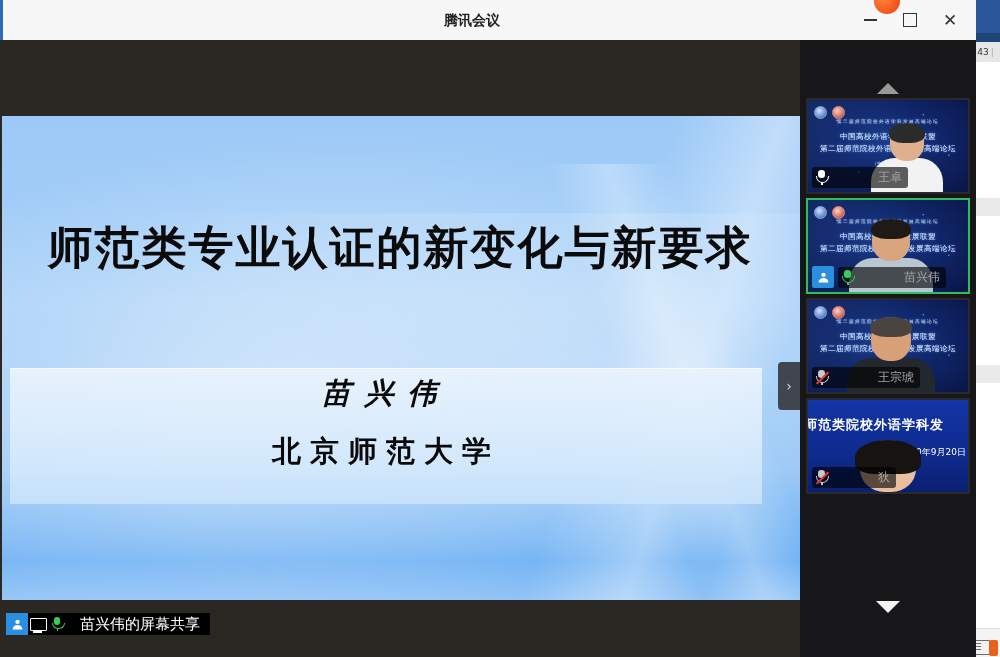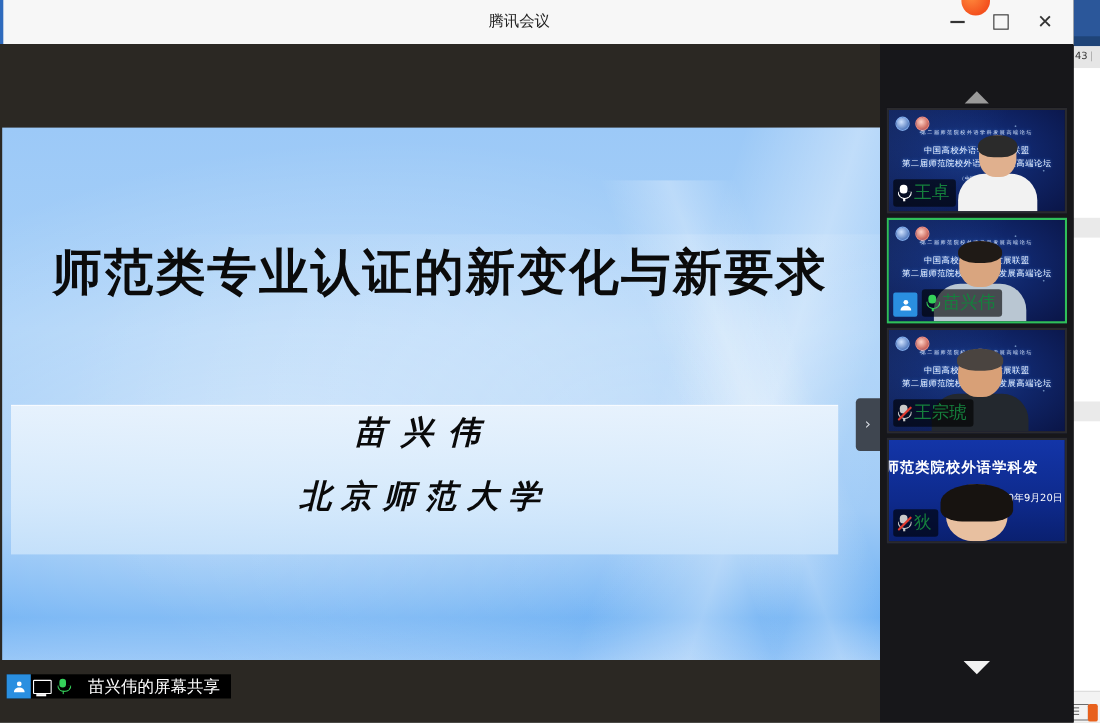--- a/index.html
+++ b/index.html
@@ -36,21 +36,21 @@
         box-shadow:0 3px 0 #6b6b6b,0 6px 0 #6b6b6b;}
   #bg-app .orange-dot{position:absolute;right:2px;bottom:1px;width:9px;height:16px;background:#e8601c;border-radius:2px;}
   #bg-app .red-b1{position:absolute;left:944px;top:0;width:14px;height:7px;background:#d93025;border-radius:0 0 7px 7px;}
   #bg-app .red-b2{position:absolute;left:978px;top:0;width:14px;height:7px;background:#d93025;border-radius:0 0 7px 7px;}
 
   
   #meeting-window{position:absolute;left:0;top:0;width:976px;height:657px;background:#000;}
   #titlebar{position:absolute;left:0;top:0;width:976px;height:40px;background:#f7f7f7;border-bottom:1px solid #e2e2e2;}
   #titlebar .left-edge{position:absolute;left:0;top:0;width:3px;height:40px;background:#2f6bbd;}
   #title-text{position:absolute;left:0;top:0;width:944px;height:40px;line-height:40px;text-align:center;
-        font-size:14px;color:#222;}
+        font-size:14px;color:#222;font-weight:bold;}
   #win-controls{position:absolute;right:6px;top:0;height:40px;display:flex;align-items:center;}
   .wbtn{width:40px;height:40px;display:flex;align-items:center;justify-content:center;color:#333;font-size:15px;}
   .wbtn .min{display:block;width:13px;height:1.4px;background:#333;}
   .wbtn .max{display:block;width:12px;height:12px;border:1.4px solid #333;}
   .wbtn .cls{display:block;font-size:17px;line-height:1;color:#333;}
 
   
   .orange-logo{position:absolute;right:76px;top:-12px;width:26px;height:26px;border-radius:50%;
       background:radial-gradient(circle at 35% 35%, #ff8a3d 0%, #f4511e 70%);}
 
@@ -73,21 +73,21 @@
       font-family:"DejaVu Sans","Liberation Sans",sans-serif;
       font-weight:bold;font-size:45px;letter-spacing:2px;color:#0b0b0b;}
   #slide-panel{position:absolute;left:8px;top:252px;width:752px;height:136px;
       background:linear-gradient(180deg, rgba(233,243,253,.95) 0%, rgba(216,235,252,.92) 60%, rgba(201,227,251,.88) 100%);
       box-shadow:0 1px 0 rgba(255,255,255,.7) inset;}
   #slide-presenter{position:absolute;left:0;top:6px;width:752px;text-align:center;
       font-family:"DejaVu Serif","Liberation Serif",serif;font-weight:bold;
       font-size:29px;letter-spacing:14px;color:#0a0a0a;font-style:italic;}
   #slide-affiliation{position:absolute;left:0;top:64px;width:752px;text-align:center;
       font-family:"DejaVu Serif","Liberation Serif",serif;font-weight:bold;
-      font-size:29px;letter-spacing:9px;color:#0a0a0a;font-style:italic;}
+      font-size:29px;letter-spacing:9px;color:#0a0a0a;}
 
   
   #panel-collapse{position:absolute;left:778px;top:322px;width:22px;height:48px;
       background:#3f4650;border-radius:4px 0 0 4px;display:flex;align-items:center;justify-content:center;
       color:#d5dae0;font-size:14px;}
 
   
   #filmstrip{position:absolute;left:800px;top:40px;width:176px;height:617px;background:#17171a;}
   #scroll-up{position:absolute;left:0;top:34px;width:176px;height:28px;display:flex;align-items:center;justify-content:center;}
   .tri-up{width:0;height:0;border-left:11px solid transparent;border-right:11px solid transparent;border-bottom:11px solid #9a9a9a;}
@@ -134,21 +134,21 @@
 
   
   .person{position:absolute;bottom:0;left:50%;transform:translateX(-50%);}
   .p-head{width:34px;height:38px;border-radius:48% 48% 44% 44%;margin:0 auto;}
   .p-body{width:72px;height:34px;border-radius:24px 24px 0 0;margin-top:-3px;}
   .p-hair{position:absolute;left:50%;transform:translateX(-50%);top:0;width:36px;height:20px;
       border-radius:50% 50% 40% 40%;}
 
   .tile-label{position:absolute;left:4px;bottom:4px;display:flex;align-items:center;gap:3px;
       background:rgba(0,0,0,.62);padding:2px 6px 2px 3px;border-radius:3px;}
-  .tile-label .nm{color:#15803d;font-size:16px;white-space:nowrap;}
+  .tile-label .nm{color:#a3a3a3;font-size:12px;white-space:nowrap;margin-left:47px;}
   .avatar-badge{position:absolute;left:4px;bottom:4px;width:22px;height:22px;background:#2a8fe0;
       display:flex;align-items:center;justify-content:center;border-radius:2px;}
   .avatar-badge svg{width:13px;height:13px;fill:#fff;}
   .tile-label.with-badge{left:30px;}
 
   .mic{width:13px;height:15px;position:relative;flex:none;}
   .mic .cap{position:absolute;left:3.2px;top:0;width:6.4px;height:8.4px;border-radius:3.2px;background:#fff;}
   .mic .arc{position:absolute;left:1px;top:6.4px;width:11px;height:5.4px;border:1.5px solid #fff;
       border-top:none;border-radius:0 0 7px 7px;}
   .mic .stem{position:absolute;left:6px;top:11.6px;width:1.6px;height:3.2px;background:#fff;}

